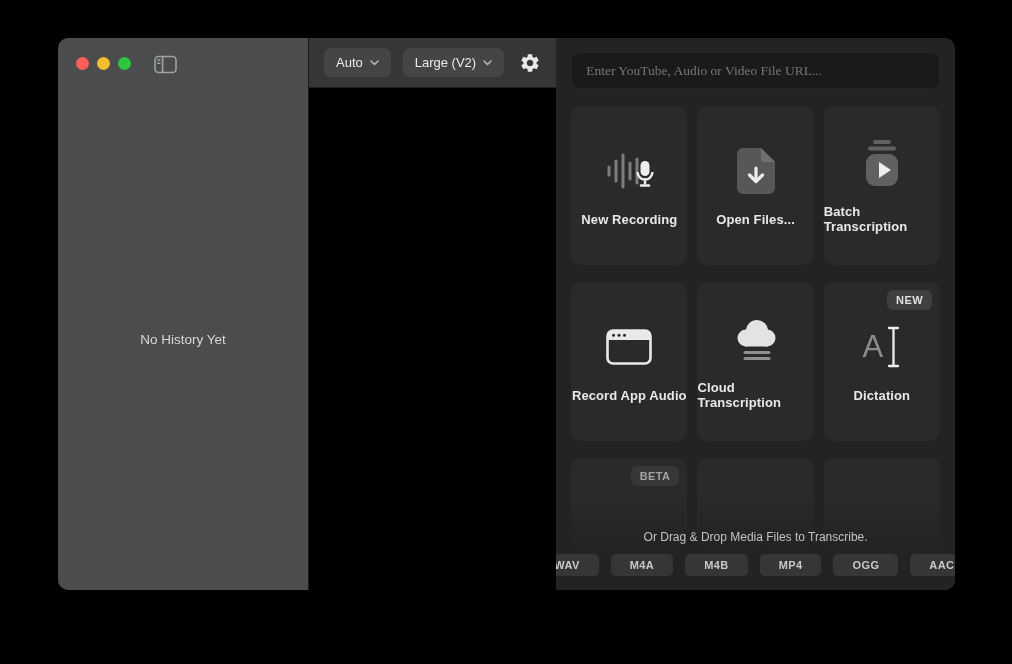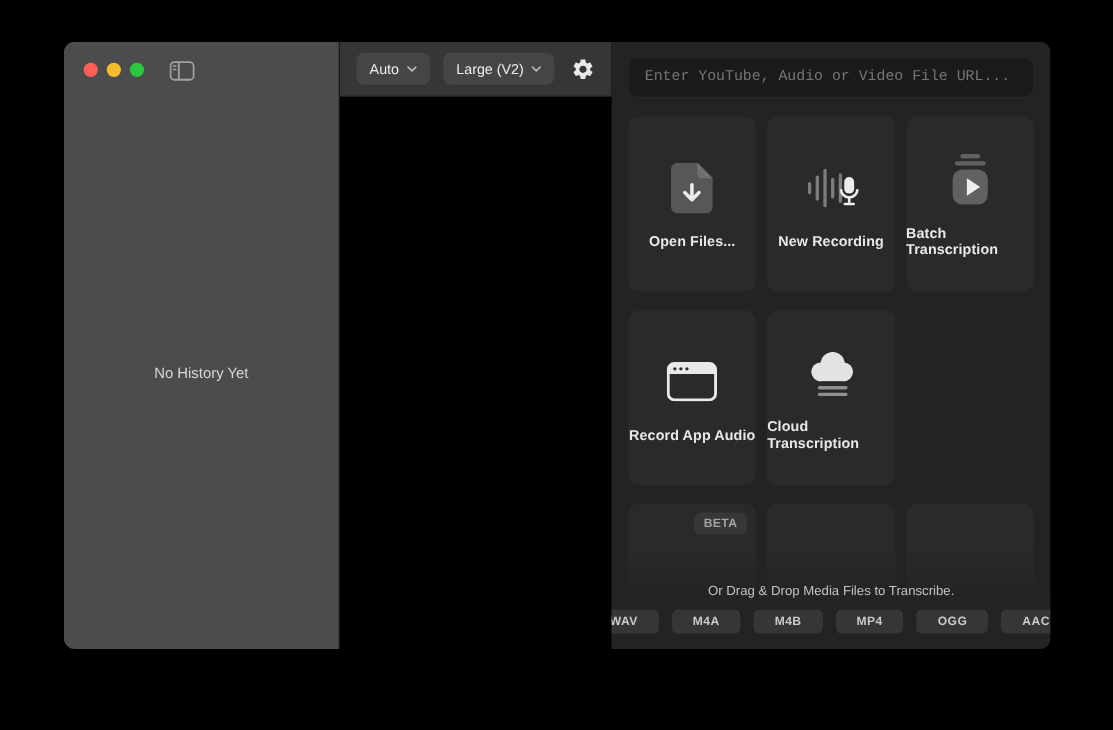--- a/index.html
+++ b/index.html
@@ -27,21 +27,21 @@
   .tb-btn { height:29px; background:#454545; border:none; border-radius:7px;
     color:#ececec; font-size:13px; font-weight:500; padding:0 12px; display:flex;
     align-items:center; gap:7px; cursor:pointer; font-family:inherit; }
   .gear-btn { background:none; border:none; padding:0; margin-left:3px; cursor:pointer;
     display:flex; align-items:center; }
 
   .content { flex:1; background:#232323; position:relative; padding:14px 15px 0;
     overflow:hidden; }
   .url-input { width:100%; height:37px; background:#1a1a1a; border:1px solid #262626;
     border-radius:8px; color:#e5e5e5; font-size:13.5px; padding:0 14px;
-    font-family:Liberation Mono, monospace; outline:none; }
+    font-family:Liberation Serif, serif; outline:none; }
   .url-input::placeholder { color:#767676; }
 
   .grid { display:grid; grid-template-columns:repeat(3,1fr); gap:11px 10px; margin-top:17px; }
   .card { position:relative; height:159px; background:#2a2a2a; border-radius:10px;
     display:flex; flex-direction:column; align-items:center; justify-content:center;
     gap:15px; cursor:pointer; }
   .card .label { color:#e8e8e8; font-size:13px; font-weight:700; letter-spacing:.1px; }
   .card .iconbox { height:52px; display:flex; align-items:center; justify-content:center; }
   .badge { position:absolute; top:8px; right:8px; background:#3e3f3f; color:#e0e0e0;
     font-size:11px; font-weight:700; letter-spacing:.4px; padding:4px 9px;
@@ -106,51 +106,51 @@
       </button>
     </div>
 
     <div class="content">
       <input class="url-input" type="text" placeholder="Enter YouTube, Audio or Video File URL..." style="">
 
       
       <div class="grid">
         <div class="card">
           <div class="iconbox">
-            <svg width="38" height="46" viewBox="0 0 38 46">
-              <path d="M6 0 H24 L38 14 V40 a6 6 0 0 1 -6 6 H6 a6 6 0 0 1 -6 -6 V6 a6 6 0 0 1 6 -6 Z" fill="#575757"></path>
-              <path d="M24 0 L38 14 H28 a4 4 0 0 1 -4 -4 Z" fill="#707070"></path>
-              <path d="M19 20 V33" stroke="#ededed" stroke-width="3.2" stroke-linecap="round"></path>
-              <path d="M12.5 27 L19 33.5 L25.5 27" fill="none" stroke="#ededed" stroke-width="3.2" stroke-linecap="round" stroke-linejoin="round"></path>
-            </svg>
-          </div>
-          <div class="label">Open Files...</div>
-        </div>
-
-        <div class="card">
-          <div class="iconbox">
             <svg width="52" height="46" viewBox="0 0 52 46">
               <g stroke="#7d7d7d" stroke-width="3" stroke-linecap="round">
                 <line x1="6" y1="19" x2="6" y2="27"></line>
                 <line x1="13" y1="13" x2="13" y2="33"></line>
                 <line x1="20" y1="7" x2="20" y2="39"></line>
                 <line x1="27" y1="15" x2="27" y2="31"></line>
                 <line x1="34" y1="11" x2="34" y2="35"></line>
               </g>
               <rect x="37.5" y="13" width="9" height="15" rx="4.5" fill="#ededed"></rect>
               <path d="M34.5 24 a7.5 7.5 0 0 0 15 0" fill="none" stroke="#ededed" stroke-width="2.4"></path>
               <line x1="42" y1="31.5" x2="42" y2="35.5" stroke="#ededed" stroke-width="2.4" stroke-linecap="round"></line>
               <line x1="38" y1="37.5" x2="46" y2="37.5" stroke="#ededed" stroke-width="2.4" stroke-linecap="round"></line>
             </svg>
           </div>
           <div class="label">New Recording</div>
         </div>
 
         <div class="card">
           <div class="iconbox">
+            <svg width="38" height="46" viewBox="0 0 38 46">
+              <path d="M6 0 H24 L38 14 V40 a6 6 0 0 1 -6 6 H6 a6 6 0 0 1 -6 -6 V6 a6 6 0 0 1 6 -6 Z" fill="#575757"></path>
+              <path d="M24 0 L38 14 H28 a4 4 0 0 1 -4 -4 Z" fill="#707070"></path>
+              <path d="M19 20 V33" stroke="#ededed" stroke-width="3.2" stroke-linecap="round"></path>
+              <path d="M12.5 27 L19 33.5 L25.5 27" fill="none" stroke="#ededed" stroke-width="3.2" stroke-linecap="round" stroke-linejoin="round"></path>
+            </svg>
+          </div>
+          <div class="label">Open Files...</div>
+        </div>
+
+        <div class="card">
+          <div class="iconbox">
             <svg width="44" height="48" viewBox="0 0 44 48">
               <line x1="15" y1="3" x2="29" y2="3" stroke="#616161" stroke-width="4" stroke-linecap="round"></line>
               <line x1="10" y1="9.5" x2="34" y2="9.5" stroke="#616161" stroke-width="4" stroke-linecap="round"></line>
               <rect x="6" y="15" width="32" height="32" rx="9" fill="#616161"></rect>
               <path d="M19 23 L31 31 L19 39 Z" fill="#ededed"></path>
             </svg>
           </div>
           <div class="label">Batch Transcription</div>
         </div>
       </div>
@@ -179,20 +179,30 @@
                 <circle cx="37" cy="22" r="8.5"></circle>
                 <rect x="15" y="20" width="23" height="10.5"></rect>
               </g>
               <line x1="15" y1="36.5" x2="39" y2="36.5" stroke="#8f8f8f" stroke-width="3" stroke-linecap="round"></line>
               <line x1="15" y1="42.5" x2="39" y2="42.5" stroke="#8f8f8f" stroke-width="3" stroke-linecap="round"></line>
             </svg>
           </div>
           <div class="label">Cloud Transcription</div>
         </div>
 
+        <div class="card">
+          <span class="badge">NEW</span>
+          <div class="iconbox dict-icon">
+            <span class="dict-a">A</span>
+            <svg width="15" height="42" viewBox="0 0 15 42">
+              <path d="M3 2 H12 M7.5 2 V40 M3 40 H12" fill="none" stroke="#ededed" stroke-width="2.3" stroke-linecap="round"></path>
+            </svg>
+          </div>
+          <div class="label">Dictation</div>
+        </div>
       </div>
 
       
       <div class="grid">
         <div class="card">
           <span class="badge dim">BETA</span>
         </div>
         <div class="card"></div>
         <div class="card"></div>
       </div>

